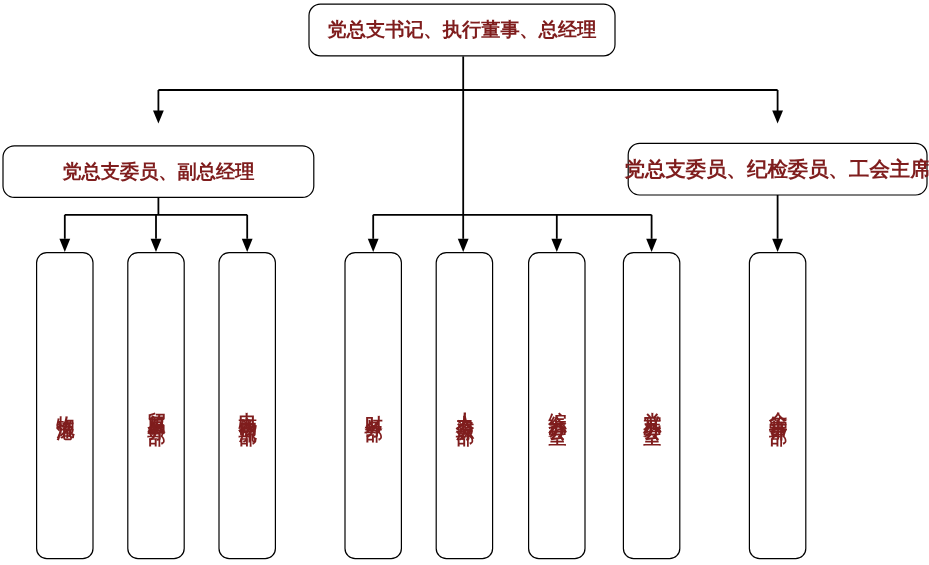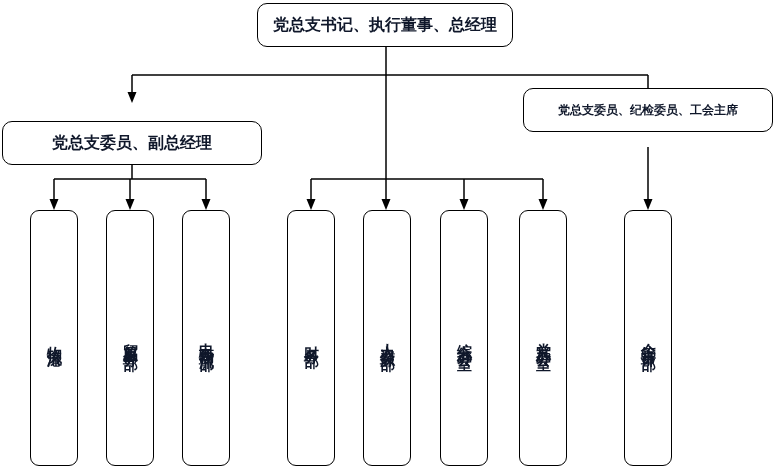--- a/index.html
+++ b/index.html
@@ -23,29 +23,29 @@
   }
   .node {
     position: absolute;
     box-sizing: border-box;
     background: #ffffff;
     border: 1.5px solid #000000;
     border-radius: 10px;
     display: flex;
     align-items: center;
     justify-content: center;
-    color: #0f172a;
+    color: #7f1d1d;
     font-weight: bold;
     text-align: center;
     white-space: nowrap;
   }
   .hnode { height: 44px; font-size: 16px; }
   #node-root { left: 257px; top: 3px;  width: 256px; }
   #node-l2a  { left: 2px;   top: 121px; width: 260px; }
-  #node-l2b  { left: 523px; top: 88px; width: 250px; font-size: 12px; }
+  #node-l2b  { left: 523px; top: 119px; width: 250px; font-size: 17px; }
   .vnode {
     top: 210px;
     width: 48px;
     height: 256px;
     border-radius: 9px;
   }
   .vnode .vlabel {
     writing-mode: vertical-rl;
     text-orientation: upright;
     font-size: 15px;

